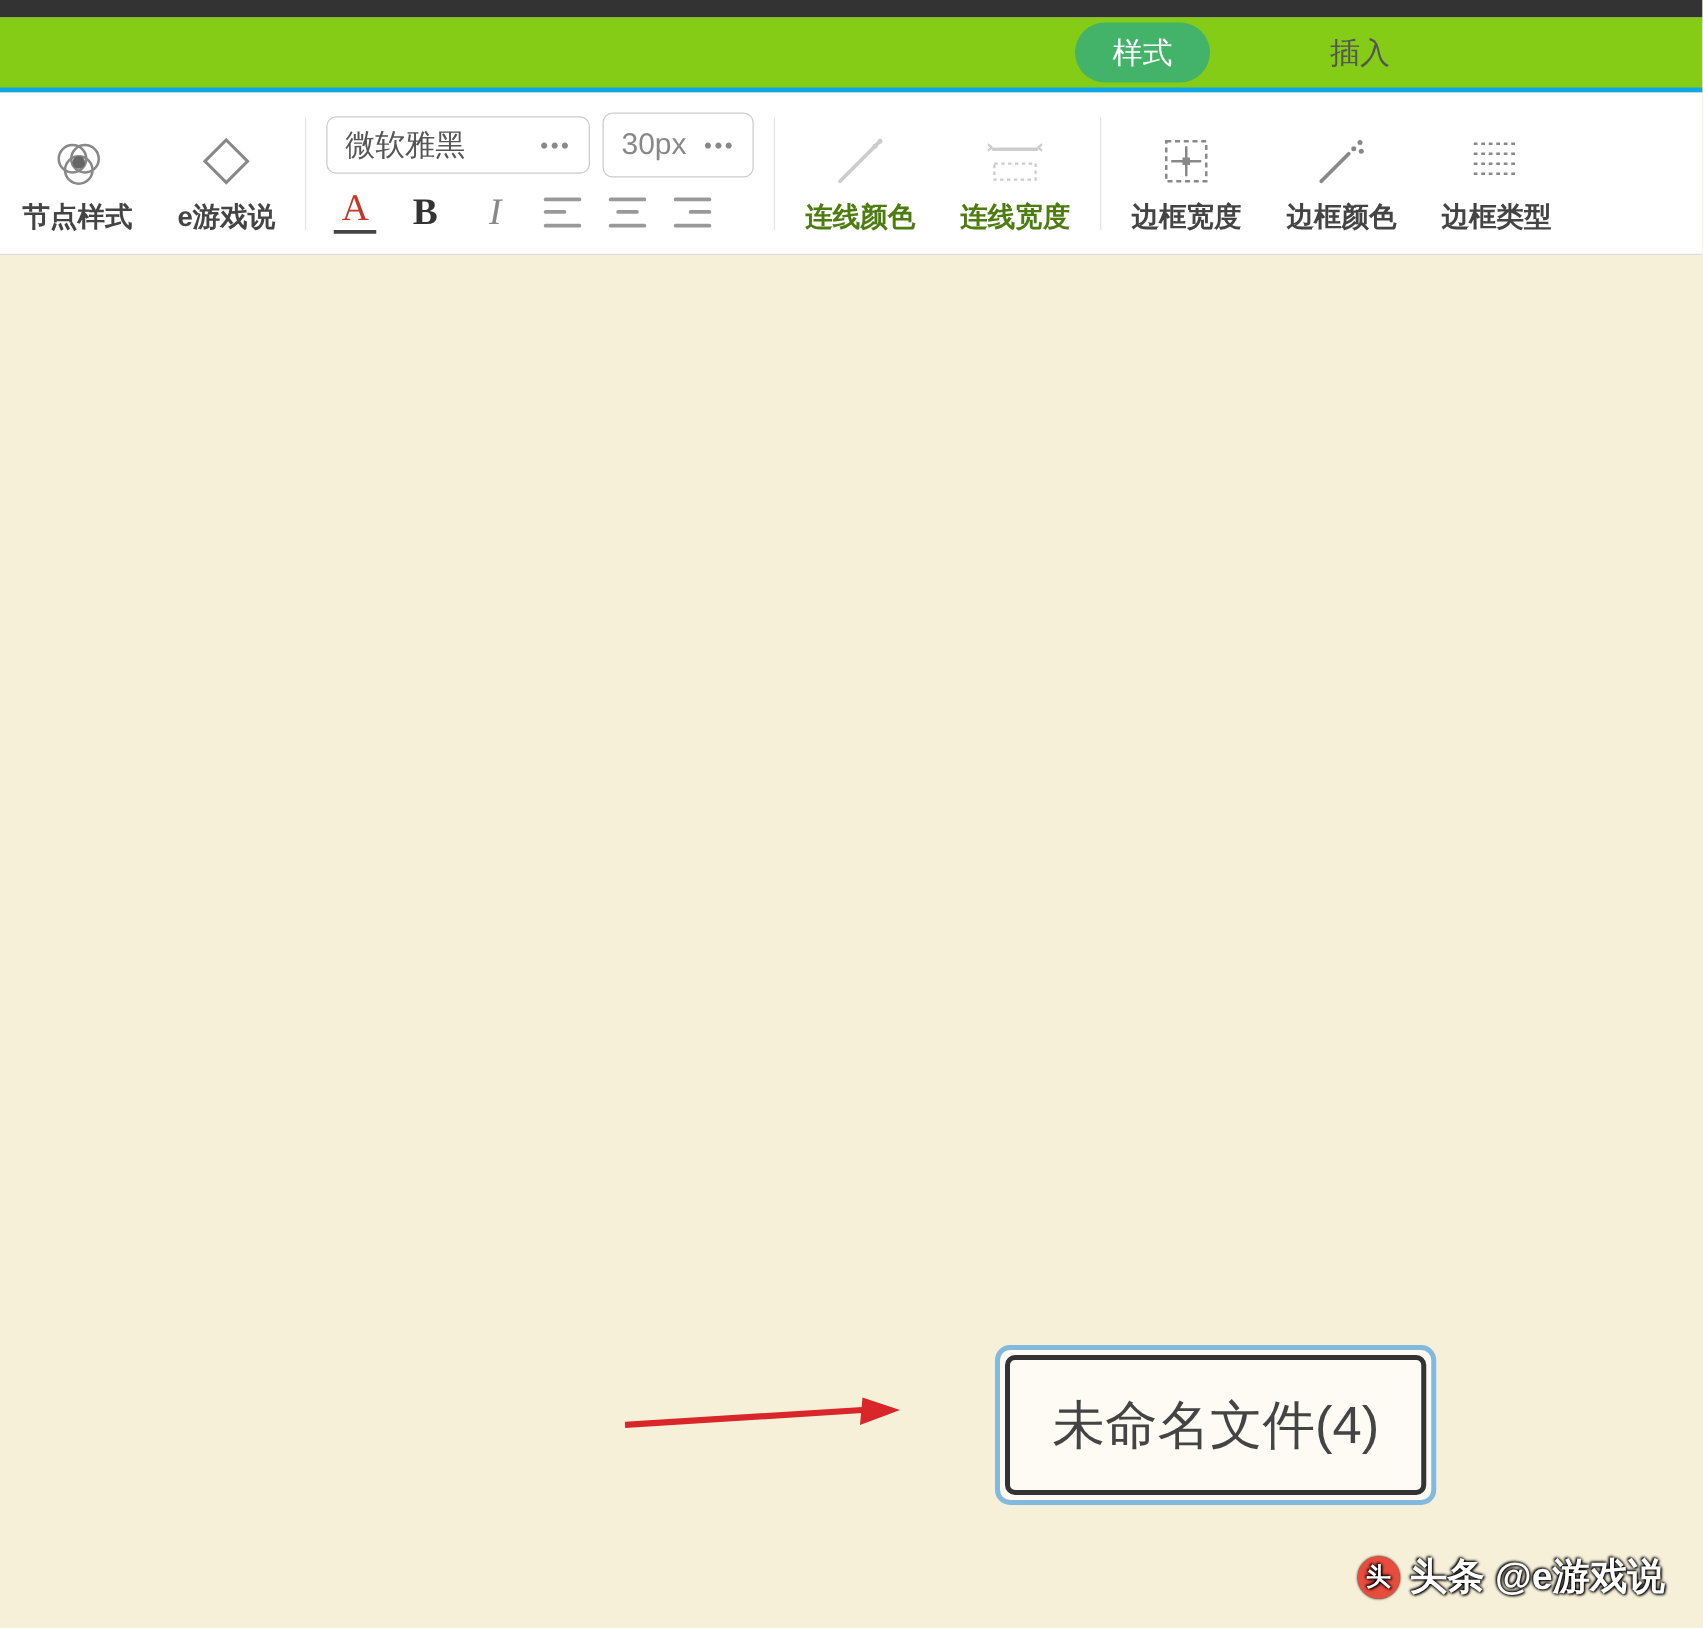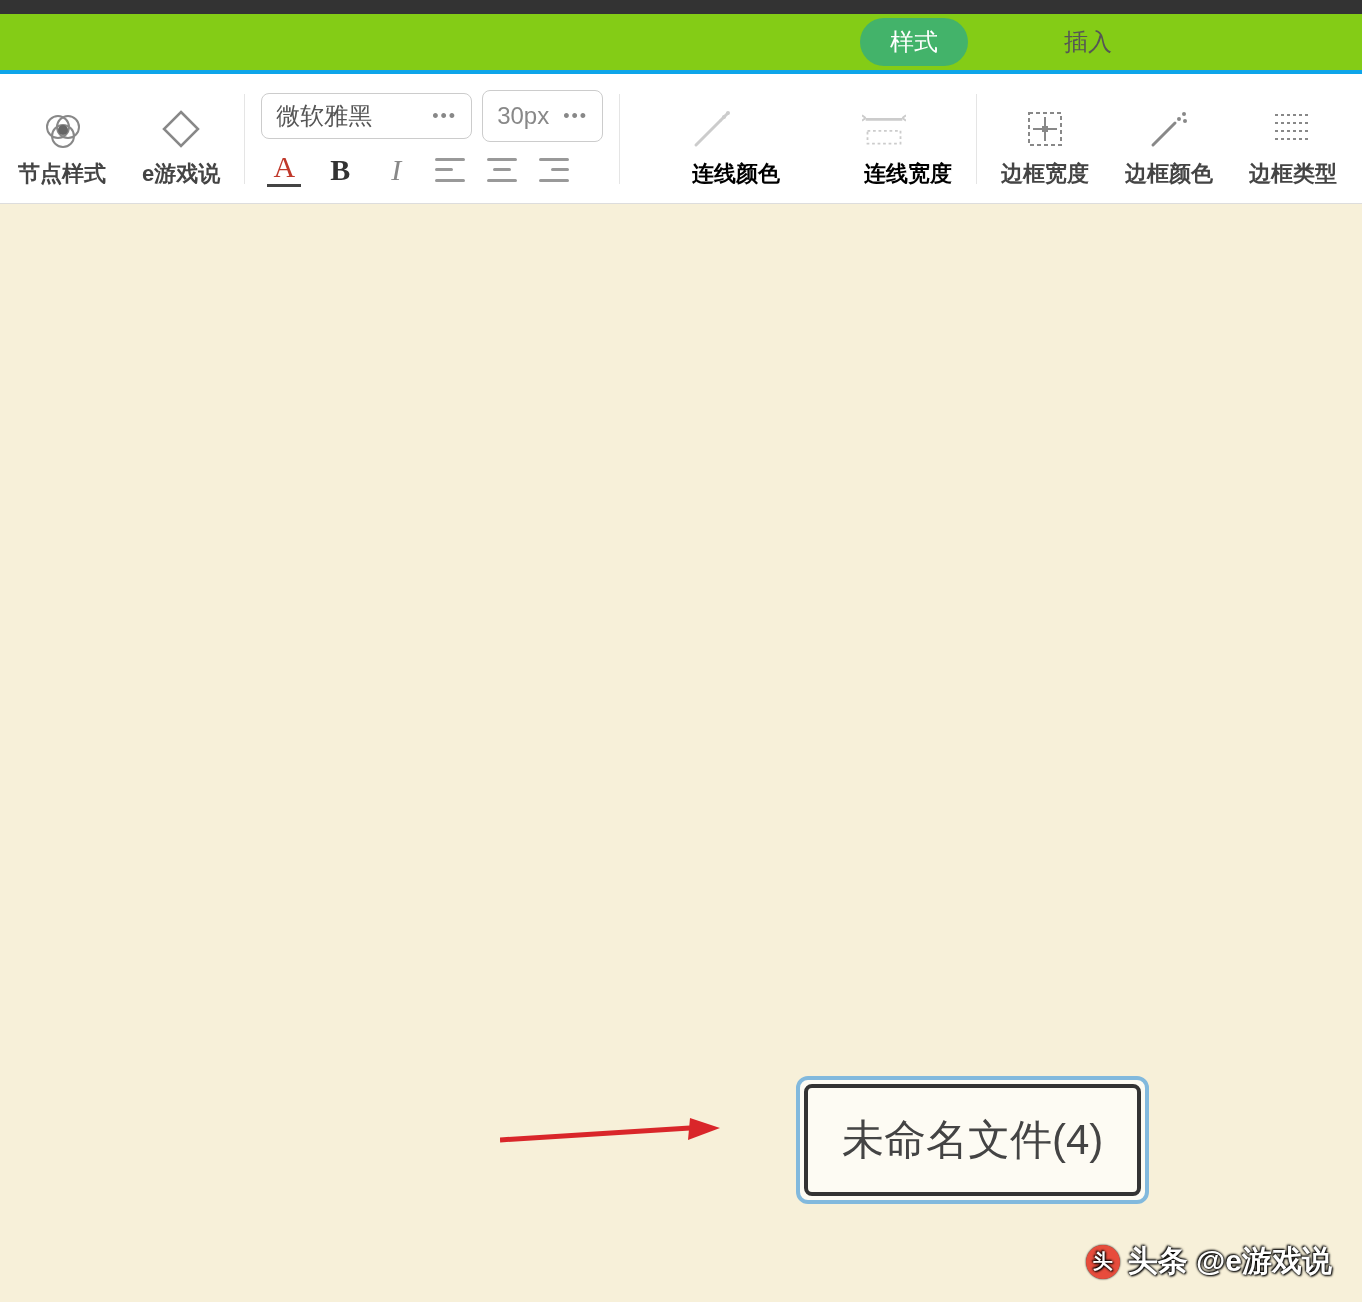--- a/index.html
+++ b/index.html
@@ -138,21 +138,21 @@
     flex-direction:column;
     justify-content:space-between;
   }
   .align-btn span{ display:block; height:3px; background:#999; border-radius:2px;}
   .divider {
     width: 1px;
     height: 90px;
     background: #e5e5e5;
     margin: 0 6px;
   }
-  .disabled .glabel { color: #000000; margin-left: 48px; }
+  .disabled .glabel { color: #4d7c0f; }
   .canvas {
     position: relative;
     width: 100%;
     height: calc(100% - 204px);
     background: #f7f0d9;
   }
   .node {
     position: absolute;
     left: 796px;
     top: 872px;

